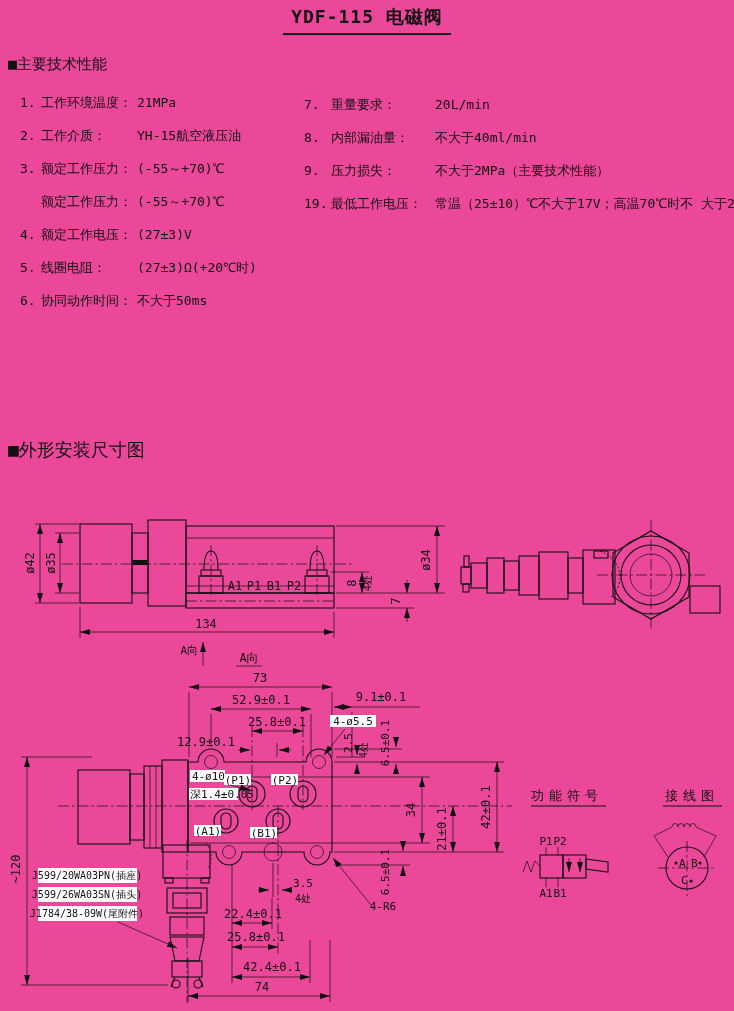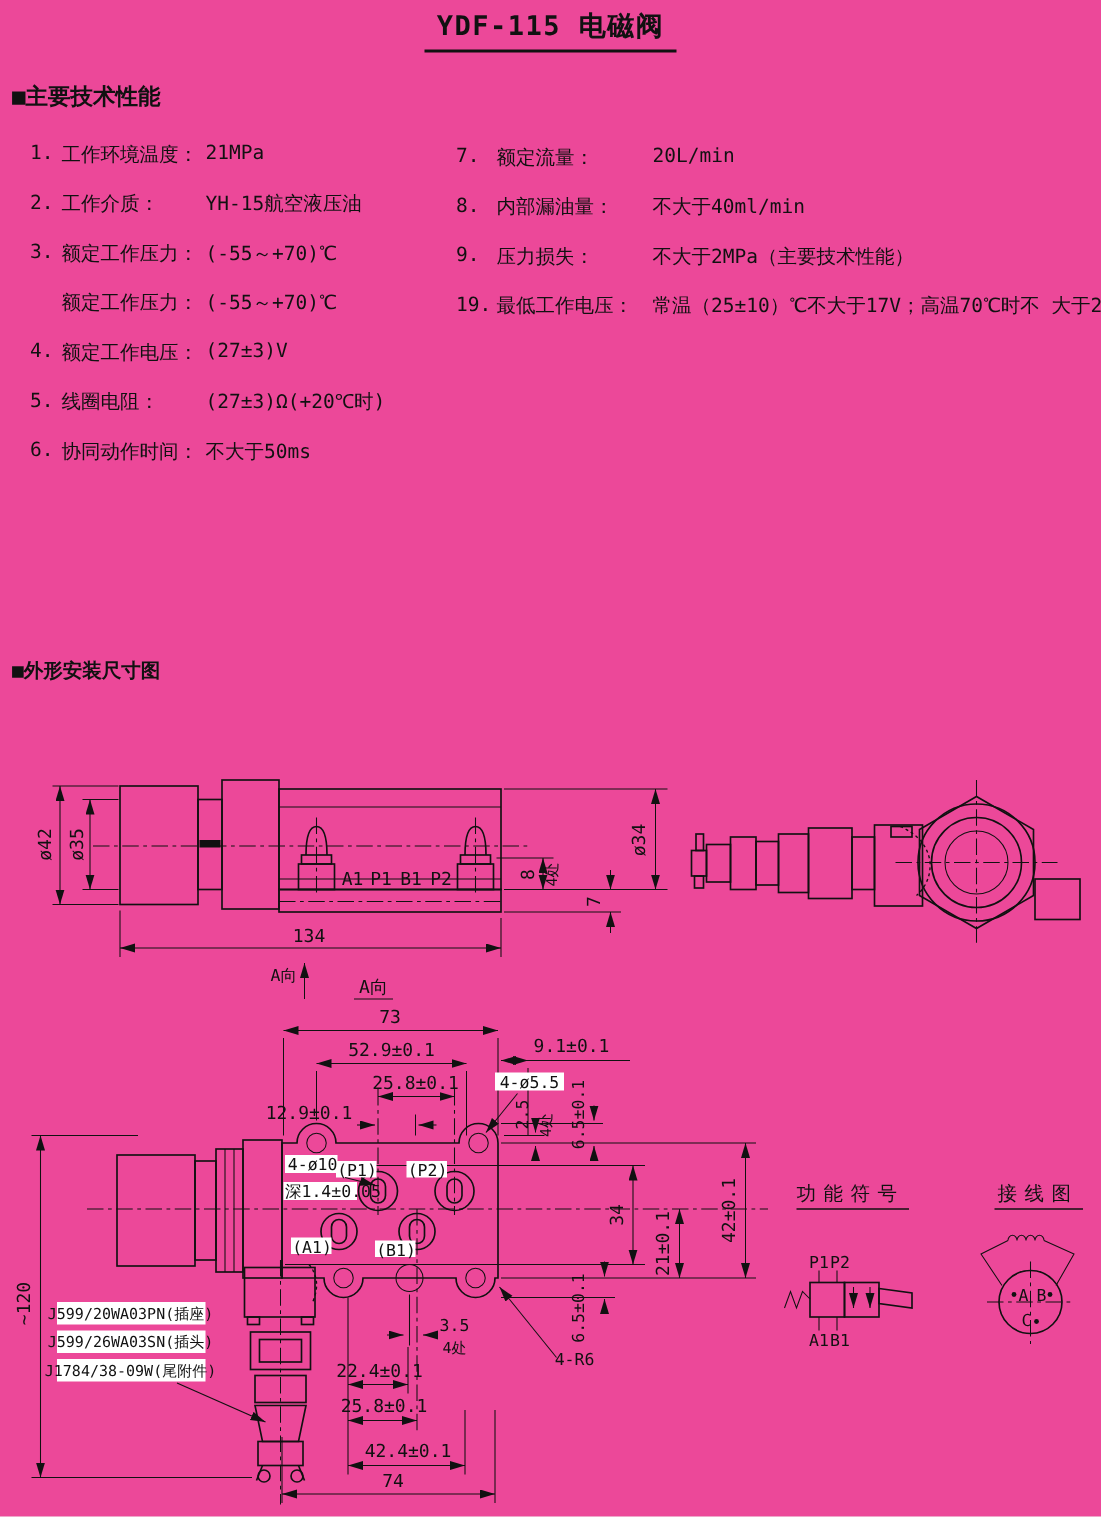--- a/index.html
+++ b/index.html
@@ -1,22 +1,22 @@
 <!DOCTYPE html>
 <html><head>
 <meta charset="utf-8">
 <style>
   html,body{margin:0;padding:0;background:#f2f2f2}
   .page{position:relative;width:734px;height:1011px;background:#ec4899;margin:0 auto;
         font-family:"DejaVu Sans Mono","Liberation Mono",monospace;color:#111;overflow:hidden}
   .title{position:absolute;top:5px;left:0;right:0;text-align:center;
          font-size:18px;font-weight:bold;letter-spacing:1px}
   .title span{display:inline-block;border-bottom:2px solid #111;padding:0 8px 4px}
-  .h1{position:absolute;left:8px;top:55px;font-size:15px;font-weight:bold}
-  .h2{position:absolute;left:8px;top:438px;font-size:13px;font-weight:bold}
+  .h1{position:absolute;left:8px;top:55px;font-size:15px;font-weight:normal}
+  .h2{position:absolute;left:8px;top:438px;font-size:18px;font-weight:normal}
   .col{position:absolute;font-size:13px}
   .col.left{left:20px;top:86px;width:288px}
   .col.right{left:304px;top:88px;width:430px}
   .srow{display:flex;height:33px;align-items:center;white-space:nowrap}
   .no{flex:0 0 21px}
   .right .no{flex:0 0 27px}
   .lbl{flex:0 0 96px}
   .right .lbl{flex:0 0 104px}
   .srow.run .lbl{flex:0 0 auto}
   .val{flex:0 0 auto}
@@ -77,21 +77,21 @@
     <div class="srow">
         <span class="no">6.</span>
         <span class="lbl">协同动作时间：</span>
         <span class="val">不大于50ms</span>
       </div>
   </div>
 
   <div class="col right">
     <div class="srow">
         <span class="no">7.</span>
-        <span class="lbl">额定流量：</span>
+        <span class="lbl">重量要求：</span>
         <span class="val">20L/min</span>
       </div>
     <div class="srow">
         <span class="no">8.</span>
         <span class="lbl">内部漏油量：</span>
         <span class="val">不大于40ml/min</span>
       </div>
     <div class="srow">
         <span class="no">9.</span>
         <span class="lbl">压力损失：</span>

